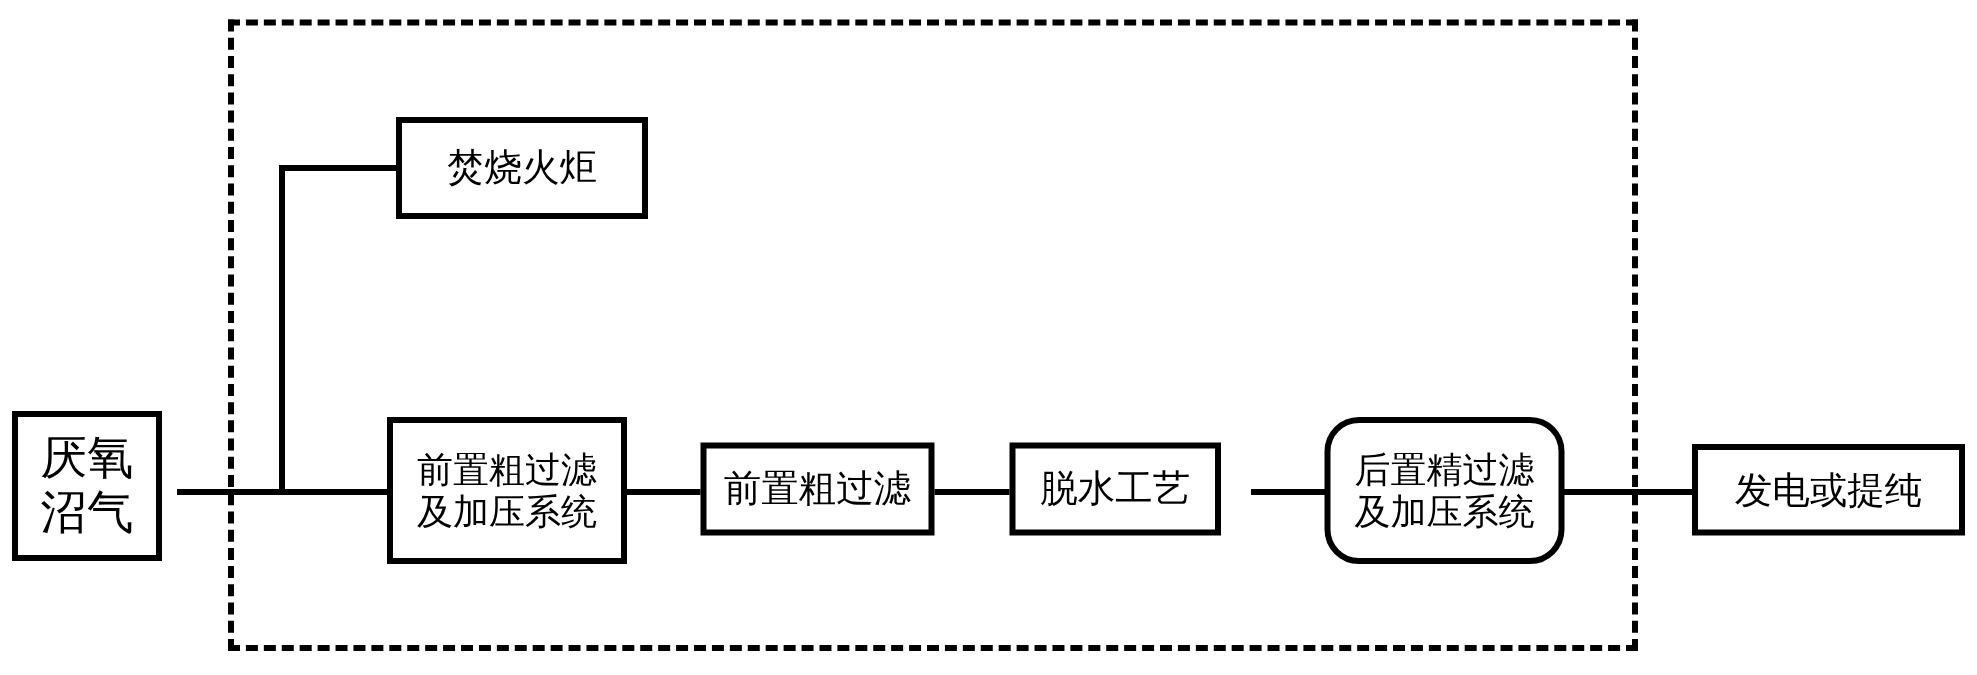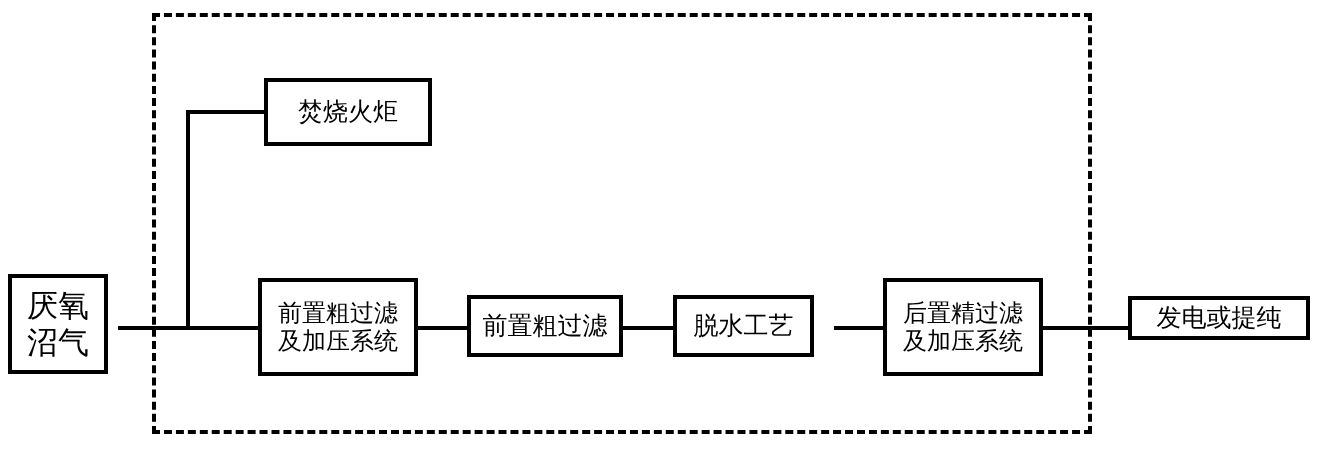--- a/index.html
+++ b/index.html
@@ -41,22 +41,22 @@
   .node .lbl {
     display: block;
     white-space: pre-line;
   }
 
   .node-source   { left: 8px;   top: 274px; width: 100px; height: 100px; font-size: 31px; }
   .node-flare    { left: 264px; top: 78px;  width: 168px; height: 68px;  font-size: 25px; }
   .node-prefil   { left: 258px; top: 278px; width: 160px; height: 98px;  font-size: 24px; }
   .node-desulf   { left: 467px; top: 295px; width: 156px; height: 62px;  font-size: 25px; }
   .node-dewater  { left: 673px; top: 295px; width: 141px; height: 62px;  font-size: 25px; }
-  .node-postfil  { left: 883px; top: 278px; width: 160px; height: 98px;  font-size: 24px; }
-  .node-output   { left: 1128px;top: 296px; width: 182px; height: 44px;  font-size: 25px; }
+  .node-postfil  { left: 883px; top: 278px; width: 160px; height: 98px;  font-size: 24px; border-radius: 23px; }
+  .node-output   { left: 1128px;top: 296px; width: 182px; height: 61px;  font-size: 25px; }
 
   
   .conn {
     position: absolute;
     background: #000000;
     z-index: 2;
   }
   .conn-h { height: 4px; }
   .conn-v { width: 4px; }
 

